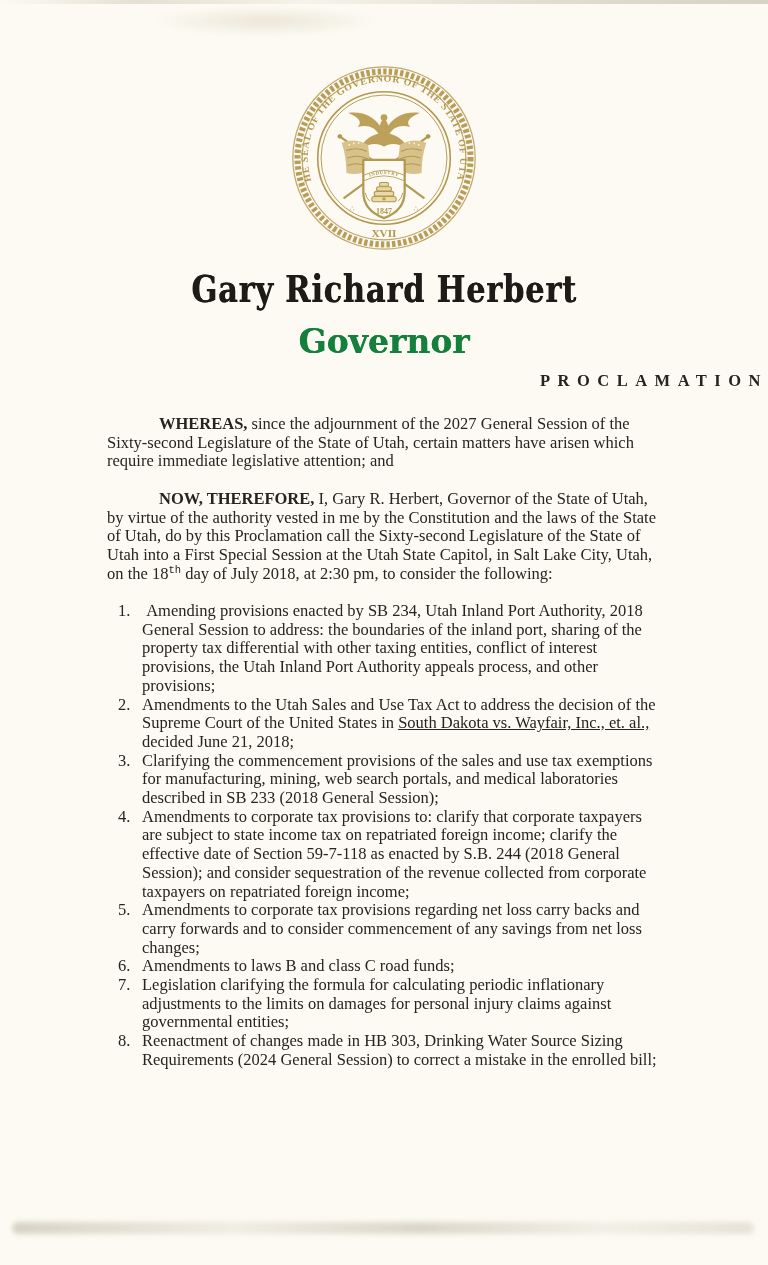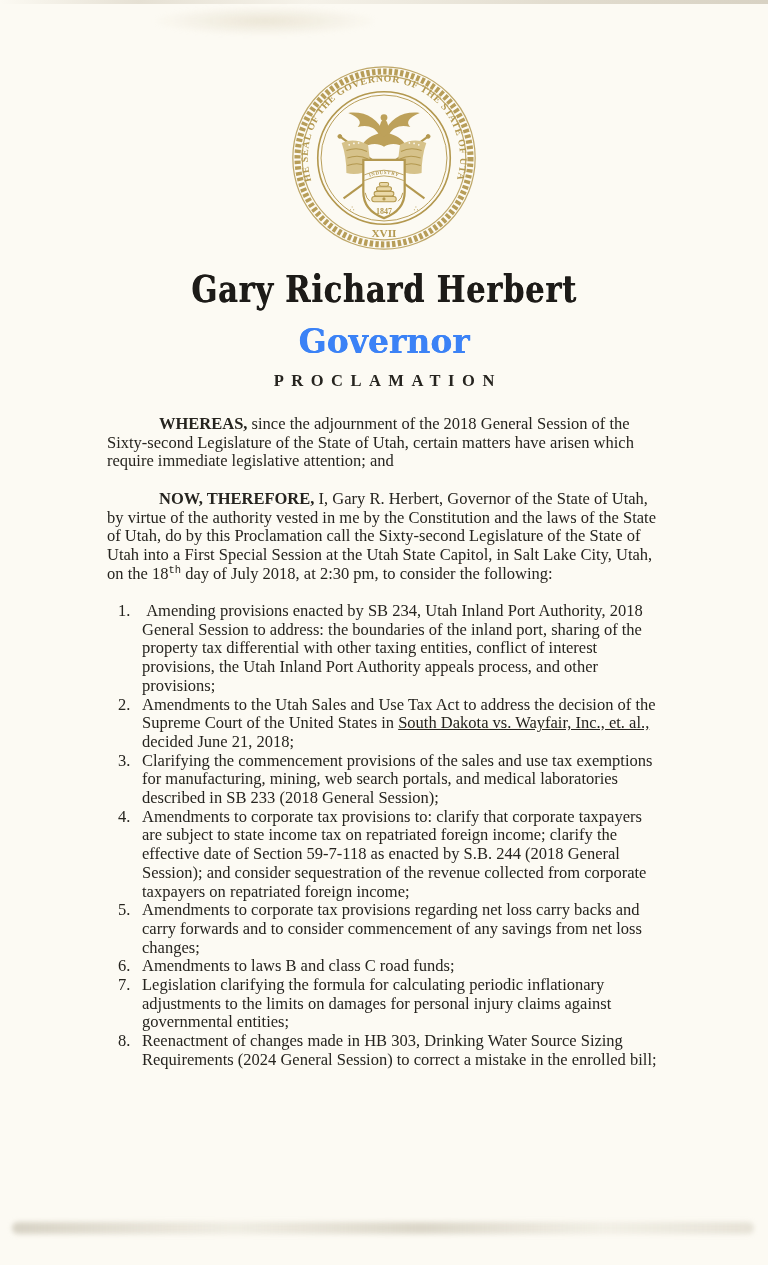--- a/index.html
+++ b/index.html
@@ -37,24 +37,24 @@
   
   .gov-name{
     position:absolute;top:266px;left:0;width:768px;text-align:center;
     font-family:"DejaVu Serif", serif;font-weight:bold;font-size:38px;line-height:46px;
     color:#1d1b18;transform:scaleX(0.80);text-shadow:0.6px 0 0 currentColor;
     letter-spacing:1px;
   }
   .gov-title{
     position:absolute;top:322px;left:0;width:768px;text-align:center;
     font-family:"DejaVu Serif", serif;font-weight:bold;font-size:33px;line-height:40px;
-    color:#3b82f6;text-shadow:0.4px 0 0 currentColor;
+    color:#15803d;text-shadow:0.4px 0 0 currentColor;
   }
   .doc-title{
-    position:absolute;top:371px;left:0;width:768px;text-align:center;
+    position:absolute;top:371px;left:0;width:768px;text-align:right;
     font-size:16.5px;font-weight:bold;letter-spacing:7.5px;text-indent:7.5px;
     color:#26241f;
   }
   
   .textblock{
     position:absolute;top:415px;left:107px;width:555px;
     font-size:16.5px;line-height:18.7px;
   }
   .para{margin:0 0 18.7px 0;text-indent:36px;}
   .lead{font-weight:bold;margin-left:16px;}
@@ -143,21 +143,21 @@
       <text x="100" y="184" text-anchor="middle" font-size="12" font-weight="bold" fill="#b3984f" font-family="Liberation Serif, serif">XVII</text>
     </svg>
   </div>
 
   <div class="gov-name">Gary Richard Herbert</div>
   <div class="gov-title">Governor</div>
   <div class="doc-title">PROCLAMATION</div>
 
   <div class="textblock">
 
-    <p class="para"><span class="lead">WHEREAS,</span><span> since the adjournment of the 2018 General Session of the Sixty-second Legislature of the State of Utah, certain matters have arisen which require immediate legislative attention; and</span></p>
+    <p class="para"><span class="lead">WHEREAS,</span><span> since the adjournment of the 2027 General Session of the Sixty-second Legislature of the State of Utah, certain matters have arisen which require immediate legislative attention; and</span></p>
 
 
     <p class="para"><span class="lead">NOW, THEREFORE,</span><span> I, Gary R. Herbert, Governor of the State of Utah, by virtue of the authority vested in me by the Constitution and the laws of the State of Utah, do by this Proclamation call the Sixty-second Legislature of the State of Utah into a First Special Session at the Utah State Capitol, in Salt Lake City, Utah, on the 18</span><sup>th</sup><span> day of July 2018, at 2:30 pm, to consider the following:</span></p>
 
     <div class="agenda">
 
       <div class="li">
           <span class="num">1.</span>
           <span class="li-text">&nbsp;Amending provisions enacted by SB 234, Utah Inland Port Authority, 2018 General Session to address: the boundaries of the inland port, sharing of the property tax differential with other taxing entities, conflict of interest provisions, the Utah Inland Port Authority appeals process, and other provisions;</span>
         </div>

